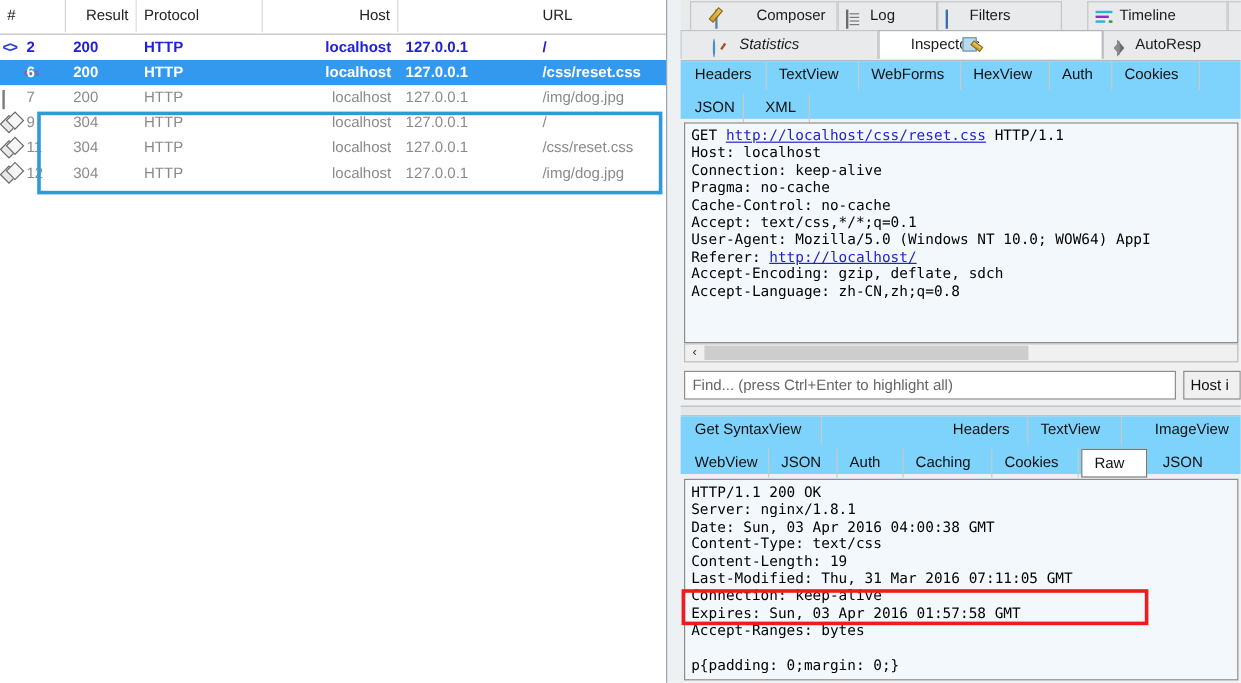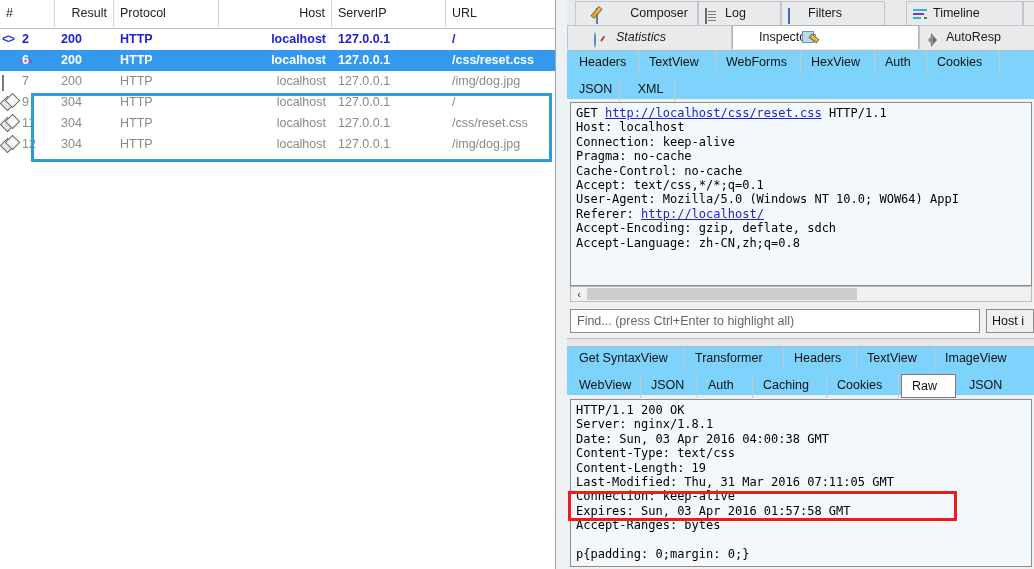--- a/index.html
+++ b/index.html
@@ -137,21 +137,20 @@
 
 <div id="root">
 
   <div id="left-panel">
 
     <div class="grid-header">
       <div class="hcell num">#</div>
       <div class="hcell result">Result</div>
       <div class="hcell host">Host</div>
       <div class="hcell protocol">Protocol</div>
-      <div class="hcell serverip">ServerIP</div>
       <div class="hcell url">URL</div>
     </div>
 
     <div class="row r-blue">
       <span class="ricon ic-html">&lt;&gt;</span>
       <div class="cell num">2</div>
       <div class="cell result">200</div>
       <div class="cell protocol">HTTP</div>
       <div class="cell host">localhost</div>
       <div class="cell serverip">127.0.0.1</div>
@@ -277,24 +276,23 @@
       <span class="thumb" style="left:16px;width:270px;"></span>
     </div>
 
     <div class="findbar" style="left:3px;top:309px;width:410px;height:24px;">Find... (press Ctrl+Enter to highlight all)</div>
     <div class="viewbtn" style="left:419px;top:309px;width:48px;height:24px;">Host i</div>
 
     <div class="hsplit" style="left:0;top:338px;width:467px;height:7px;"></div>
 
     <div class="subtabs" style="position:absolute;left:0;top:347px;width:467px;height:48px;">
       <div class="stab" style="left:2px;top:0;width:116px;">Get SyntaxView</div>
-      <div class="stab" style="left:118px;top:0;width:99px;">Transformer</div>
       <div class="stab" style="left:217px;top:0;width:73px;">Headers</div>
       <div class="stab" style="left:290px;top:0;width:78px;">TextView</div>
-      <div class="stab" style="left:368px;top:0;width:99px;border-right:none;">ImageView</div>
+      <div class="stab" style="left:368px;top:0;width:99px;border-right:none;text-align:right;">ImageView</div>
 
       <div class="stab" style="left:2px;top:27px;width:72px;">WebView</div>
       <div class="stab" style="left:74px;top:27px;width:57px;">JSON</div>
       <div class="stab" style="left:131px;top:27px;width:55px;">Auth</div>
       <div class="stab" style="left:186px;top:27px;width:74px;">Caching</div>
       <div class="stab" style="left:260px;top:27px;width:72px;">Cookies</div>
       <div class="stab sel" style="left:334px;top:27px;width:55px;">Raw</div>
       <div class="stab" style="left:392px;top:27px;width:60px;border-right:none;">JSON</div>
     </div>
 

